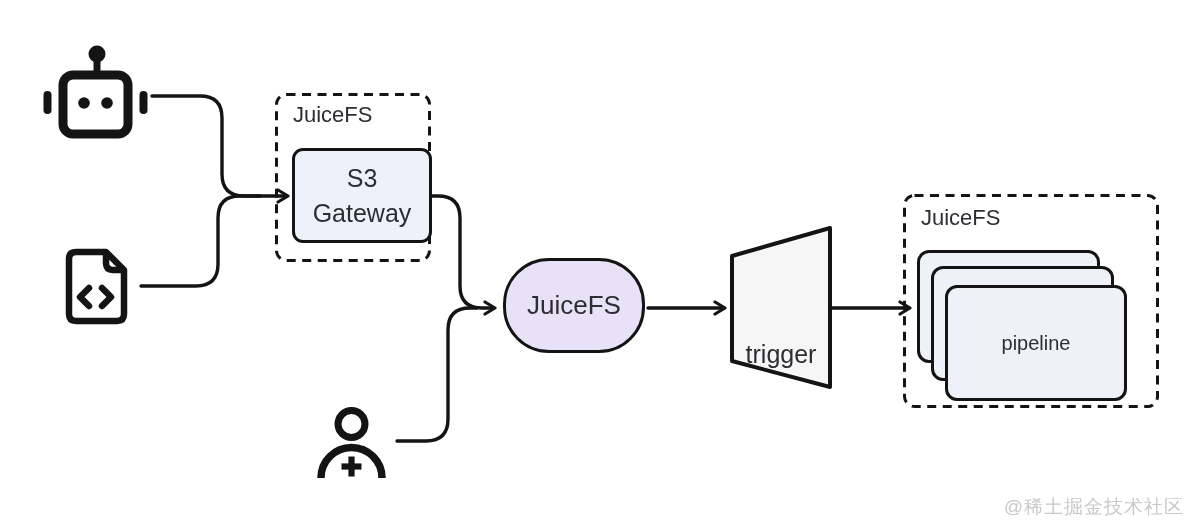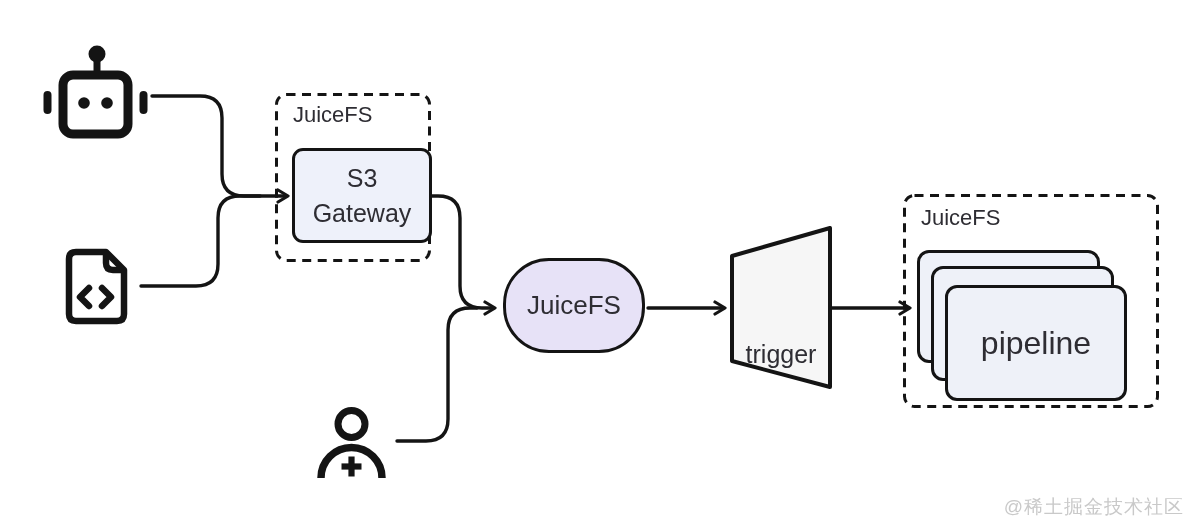--- a/index.html
+++ b/index.html
@@ -42,21 +42,21 @@
     left:732px;top:294px;width:98px;text-align:center;font-size:25px;margin-top:46px;
   }
   .card{
     background:var(--card-fill);border:3px solid var(--stroke);border-radius:12px;
     box-sizing:border-box;
   }
   .card-back{left:917px;top:250px;width:183px;height:113px;}
   .card-mid{left:931px;top:266px;width:183px;height:115px;}
   .card-front{
     left:945px;top:285px;width:182px;height:116px;
-    display:flex;align-items:center;justify-content:center;font-size:32px;
+    display:flex;align-items:center;justify-content:center;font-size:20px;
   }
   .watermark{
     right:16px;top:494px;font-size:19px;color:var(--watermark);letter-spacing:1px;
   }
 </style>
 </head>
 <body>
 
 <div class="stage">
 

